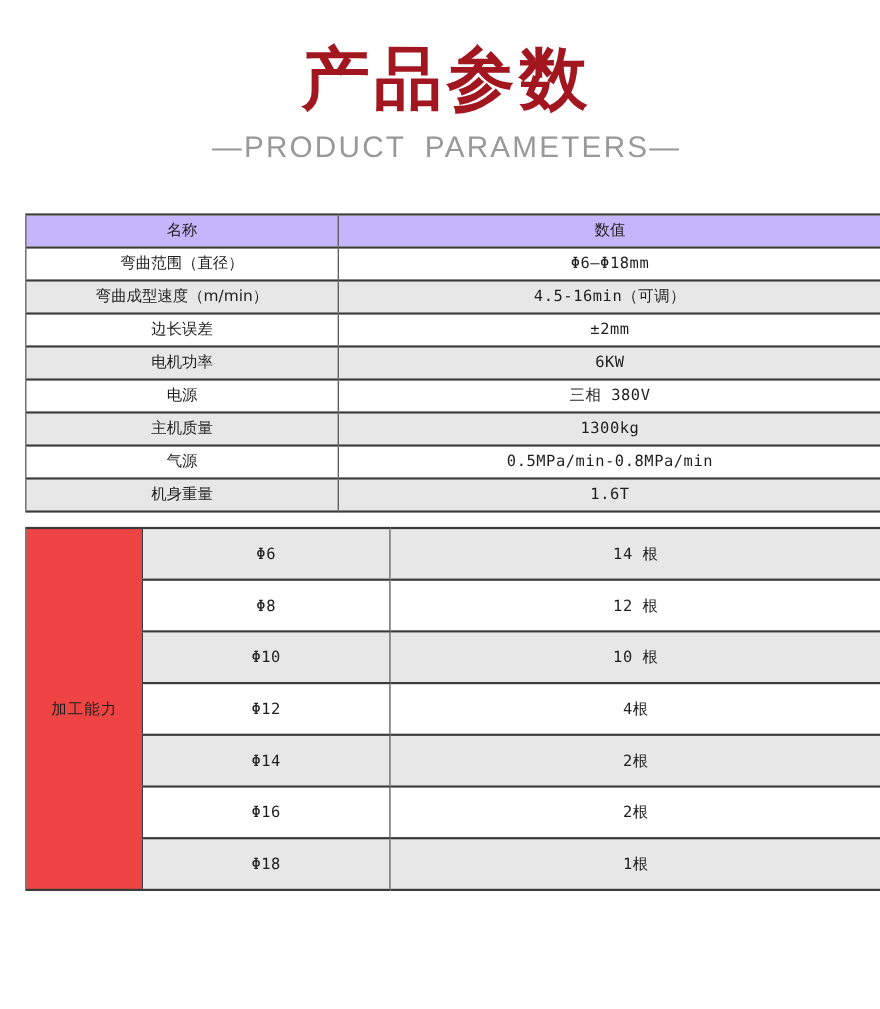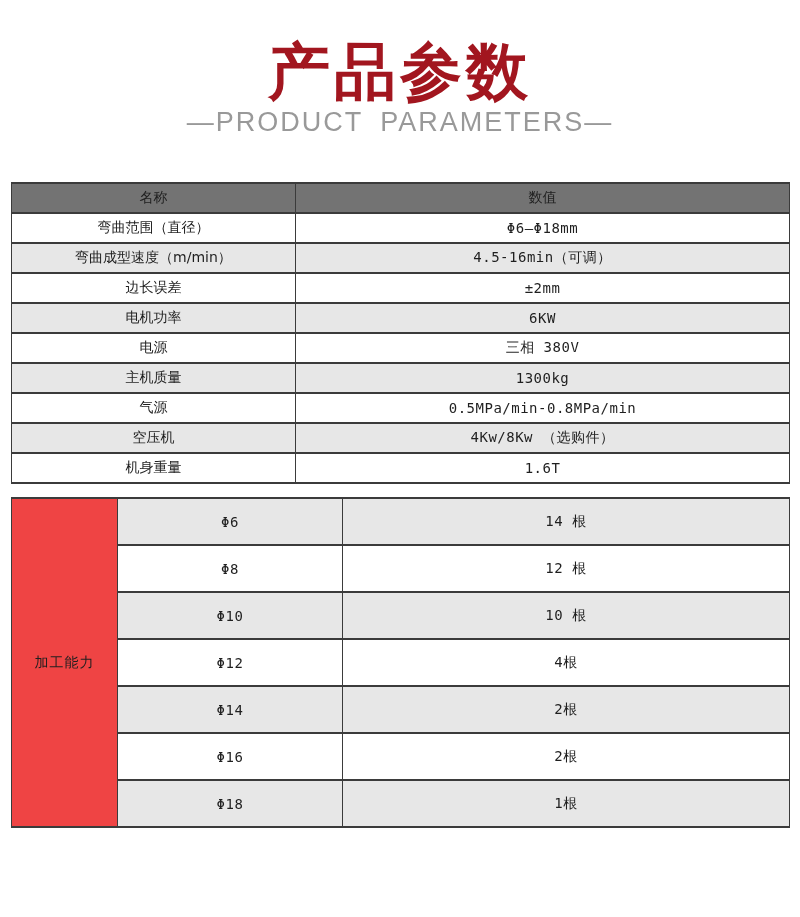--- a/index.html
+++ b/index.html
@@ -4,34 +4,34 @@
 <style>
   * { margin: 0; padding: 0; box-sizing: border-box; }
   html, body { background: #ffffff; }
   body {
     width: 800px;
     height: 917px;
     font-family: "DejaVu Sans", sans-serif;
     color: #222222;
     overflow: hidden;
   }
-  .page { width: 800px; height: 891px; position: relative; }
+  .page { width: 800px; height: 891px; position: relative; padding-left: 12px; }
 
   
   .header { text-align: center; padding-top: 36px; }
   .title {
     color: #a2161f;
     font-size: 62px;
     font-weight: 900;
     letter-spacing: 4px;
     line-height: 1.15;
     font-family: "DejaVu Sans", sans-serif;
   }
   .subtitle {
-    margin-top: 0;
+    margin-top: 12px;
     color: #999999;
     font-size: 27px;
     font-weight: 400;
     letter-spacing: 2px;
     word-spacing: 8px;
     font-family: "Liberation Sans", sans-serif;
   }
 
   
   table {
@@ -49,21 +49,21 @@
     font-size: 14px;
     font-weight: 400;
     color: #1f1f1f;
     overflow: hidden;
     white-space: nowrap;
   }
 
   
   .t1 { margin-top: 44px; }
   .t1 th, .t1 td { height: 30px; }
-  .t1 thead tr { background: #737373; margin-left: 32px; }
+  .t1 thead tr { background: #c4b5fd; margin-left: 32px; }
   .t1 tbody tr:nth-child(even) { background: #e7e7e7; }
   .t1 .val, .t2 .val {
     font-family: "DejaVu Sans Mono", "DejaVu Sans", monospace;
     letter-spacing: 0.5px;
   }
 
   
   .t2 { margin-top: 13px; }
   .t2 td { height: 47px; margin-top: 27px; }
   .t2 tbody tr:nth-child(odd) { background: #ffffff; }
@@ -126,24 +126,20 @@
       </tr>
       <tr>
         <td>主机质量</td>
         <td class="val">1300kg</td>
       </tr>
       <tr>
         <td>气源</td>
         <td class="val">0.5MPa/min-0.8MPa/min</td>
       </tr>
       <tr>
-        <td>空压机</td>
-        <td class="val">4Kw/8Kw （选购件）</td>
-      </tr>
-      <tr>
         <td>机身重量</td>
         <td class="val">1.6T</td>
       </tr>
     </tbody>
   </table>
 
   <table class="t2">
     <colgroup>
       <col style="width:106px">
       <col style="width:225px">

